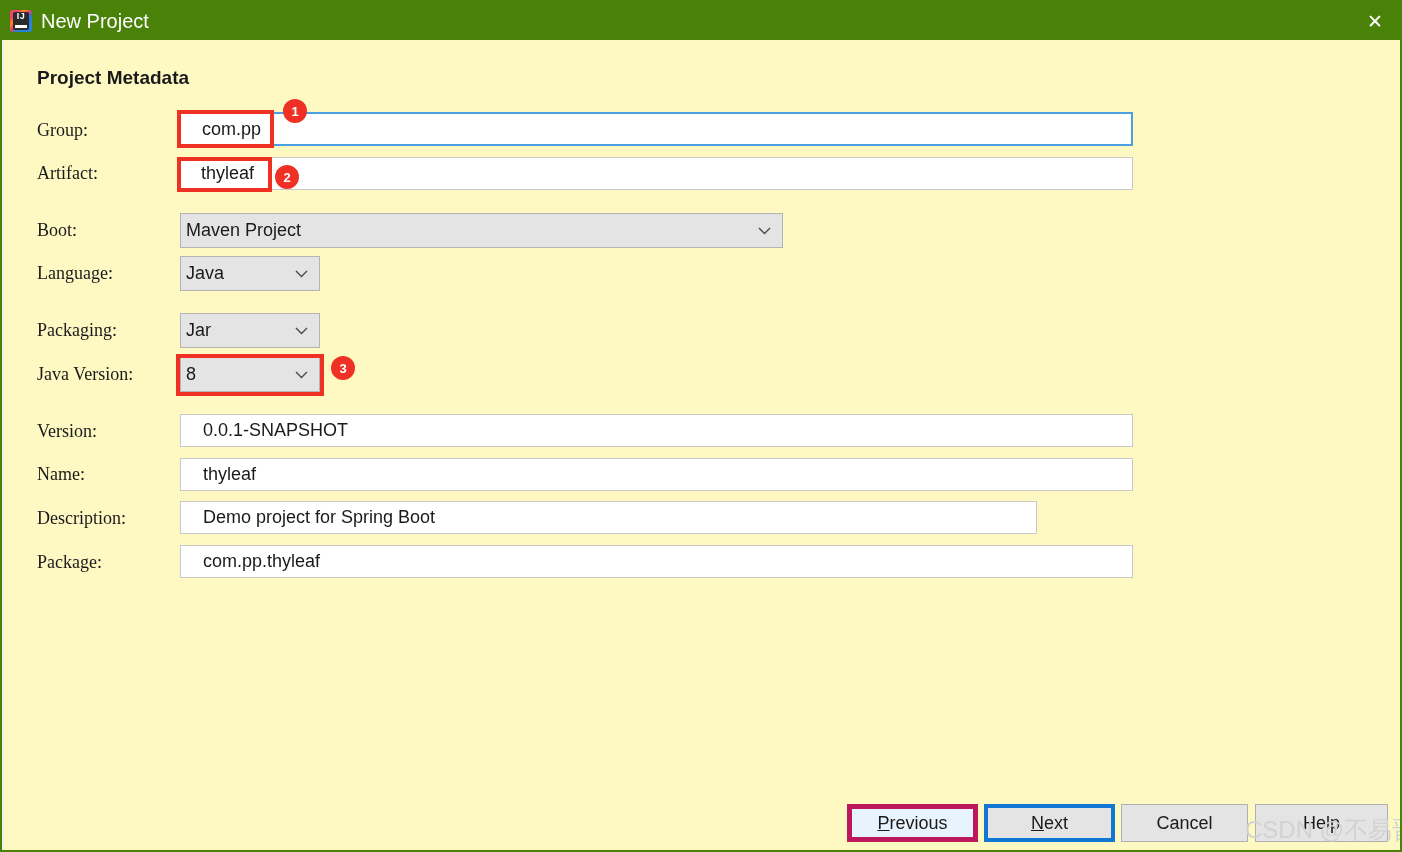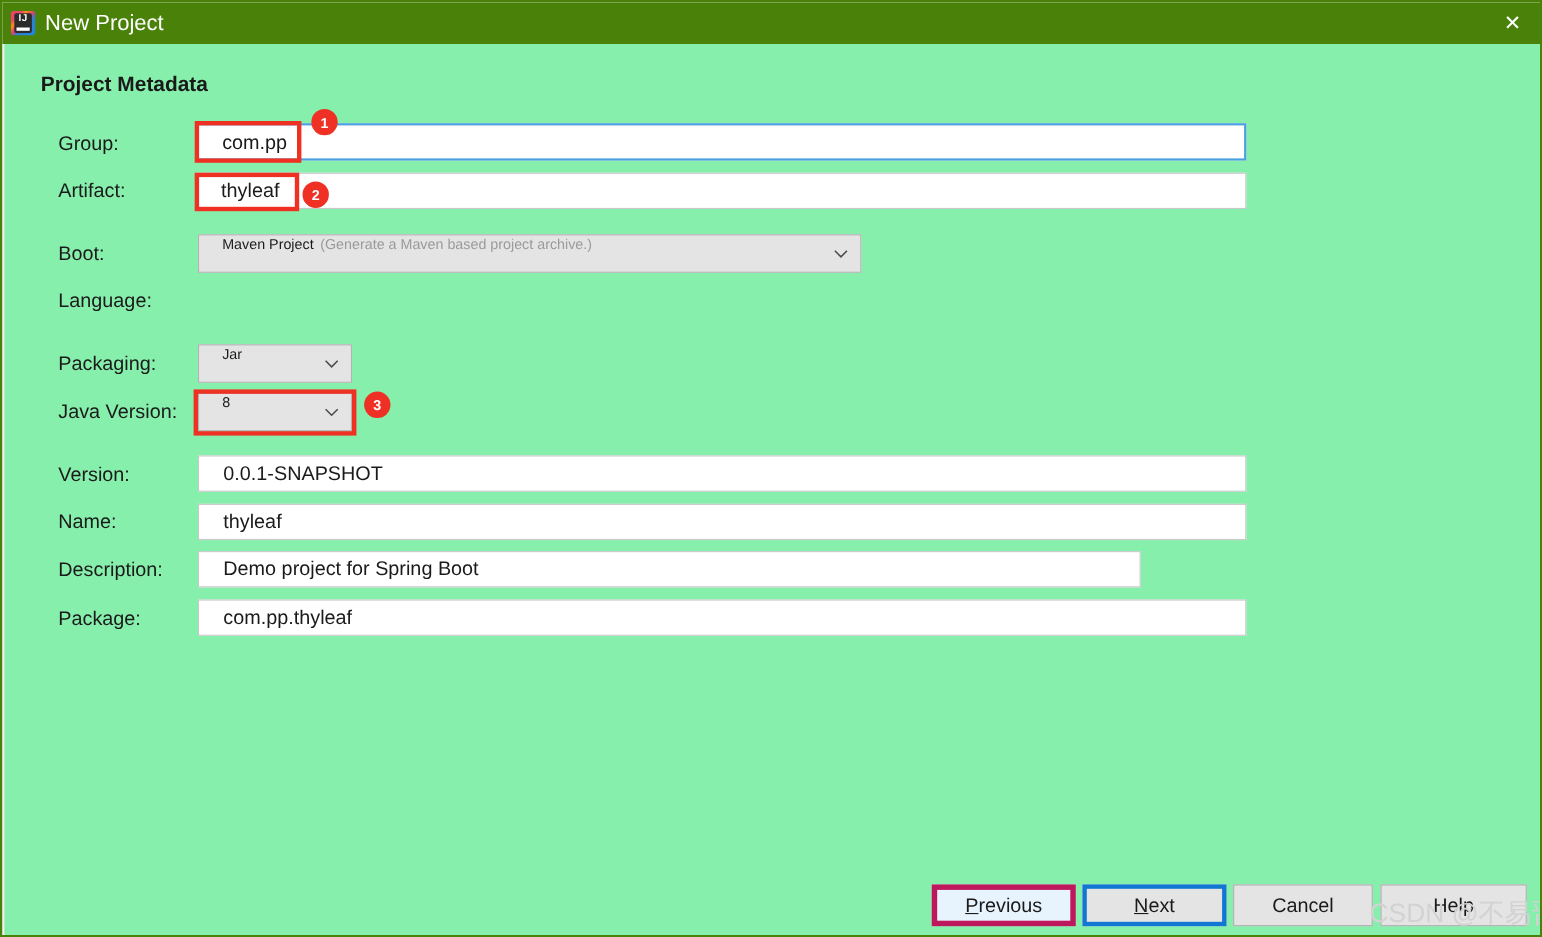--- a/index.html
+++ b/index.html
@@ -94,40 +94,39 @@
     line-height: 19px;
     font-family: "Liberation Sans", sans-serif;
   }
 
   
   #content {
     position: absolute;
     left: 2px; top: 38px;
     width: 1398px;
     height: 812px;
-    background: #86efac;
+    background: #fef9c3;
   }
 
   #section-title {
     position: absolute;
     left: 33px;
     top: 27px;
     font-size: 19px;
     font-weight: bold;
     color: #1a1a1a;
     font-family: "Liberation Sans", sans-serif;
   }
 
   .row-label {
     position: absolute;
     font-size: 18px;
     color: #1a1a1a;
-    font-family: Liberation Sans, sans-serif;
+    font-family: Liberation Serif, serif;
     white-space: nowrap;
-    margin-left: 16px;
   }
 
   .text-field {
     position: absolute;
     box-sizing: border-box;
     background: #ffffff;
     border: 1px solid #c8c8c8;
     font-size: 18px;
     color: #1a1a1a;
     font-family: "Liberation Sans", sans-serif;
@@ -137,25 +136,26 @@
   }
   .text-field.focused {
     border: 2px solid #4a9fe0;
   }
 
   .combo {
     position: absolute;
     box-sizing: border-box;
     background: #e4e4e4;
     border: 1px solid #b4b4b4;
-    font-size: 13px;
-    color: #1a1a1a;
-    font-family: "Liberation Sans", sans-serif;
-    display: flex;
-    padding-left: 21px;
+    font-size: 18px;
+    color: #1a1a1a;
+    font-family: "Liberation Sans", sans-serif;
+    display: flex;
+    align-items: center;
+    padding-left: 5px;
   }
   .combo .hint {
     color: #9a9a9a;
     margin-left: 6px;
   }
   .combo .arrow {
     position: absolute;
     right: 11px;
     top: 50%;
     margin-top: -4px;
@@ -249,29 +249,36 @@
 
     <div class="row-label" style="left:33px; top:80px;">Group:</div>
     <div class="text-field focused" style="left:174px; top:72px; width:955px; height:34px;">com.pp</div>
 
     <div class="row-label" style="left:33px; top:123px;">Artifact:</div>
     <div class="text-field" style="left:174px; top:117px; width:955px; height:33px;">thyleaf</div>
 
     <div class="row-label" style="left:33px; top:180px;">Boot:</div>
     <div class="combo" style="left:176px; top:173px; width:603px; height:35px;">
       <span>Maven Project</span>
-      <span class="hint">(Generate a Maven based project archive.)</span>
       <span class="arrow">
         <svg width="13" height="8" viewBox="0 0 13 8">
             <path d="M1 1 L6.5 6.5 L12 1" stroke="#4a4a4a" stroke-width="1.4" fill="none"></path>
           </svg>
       </span>
     </div>
 
     <div class="row-label" style="left:33px; top:223px;">Language:</div>
+    <div class="combo" style="left:176px; top:216px; width:140px; height:35px;">
+      <span>Java</span>
+      <span class="arrow">
+        <svg width="13" height="8" viewBox="0 0 13 8">
+            <path d="M1 1 L6.5 6.5 L12 1" stroke="#4a4a4a" stroke-width="1.4" fill="none"></path>
+          </svg>
+      </span>
+    </div>
 
     <div class="row-label" style="left:33px; top:280px;">Packaging:</div>
     <div class="combo" style="left:176px; top:273px; width:140px; height:35px;">
       <span>Jar</span>
       <span class="arrow">
         <svg width="13" height="8" viewBox="0 0 13 8">
             <path d="M1 1 L6.5 6.5 L12 1" stroke="#4a4a4a" stroke-width="1.4" fill="none"></path>
           </svg>
       </span>
     </div>

